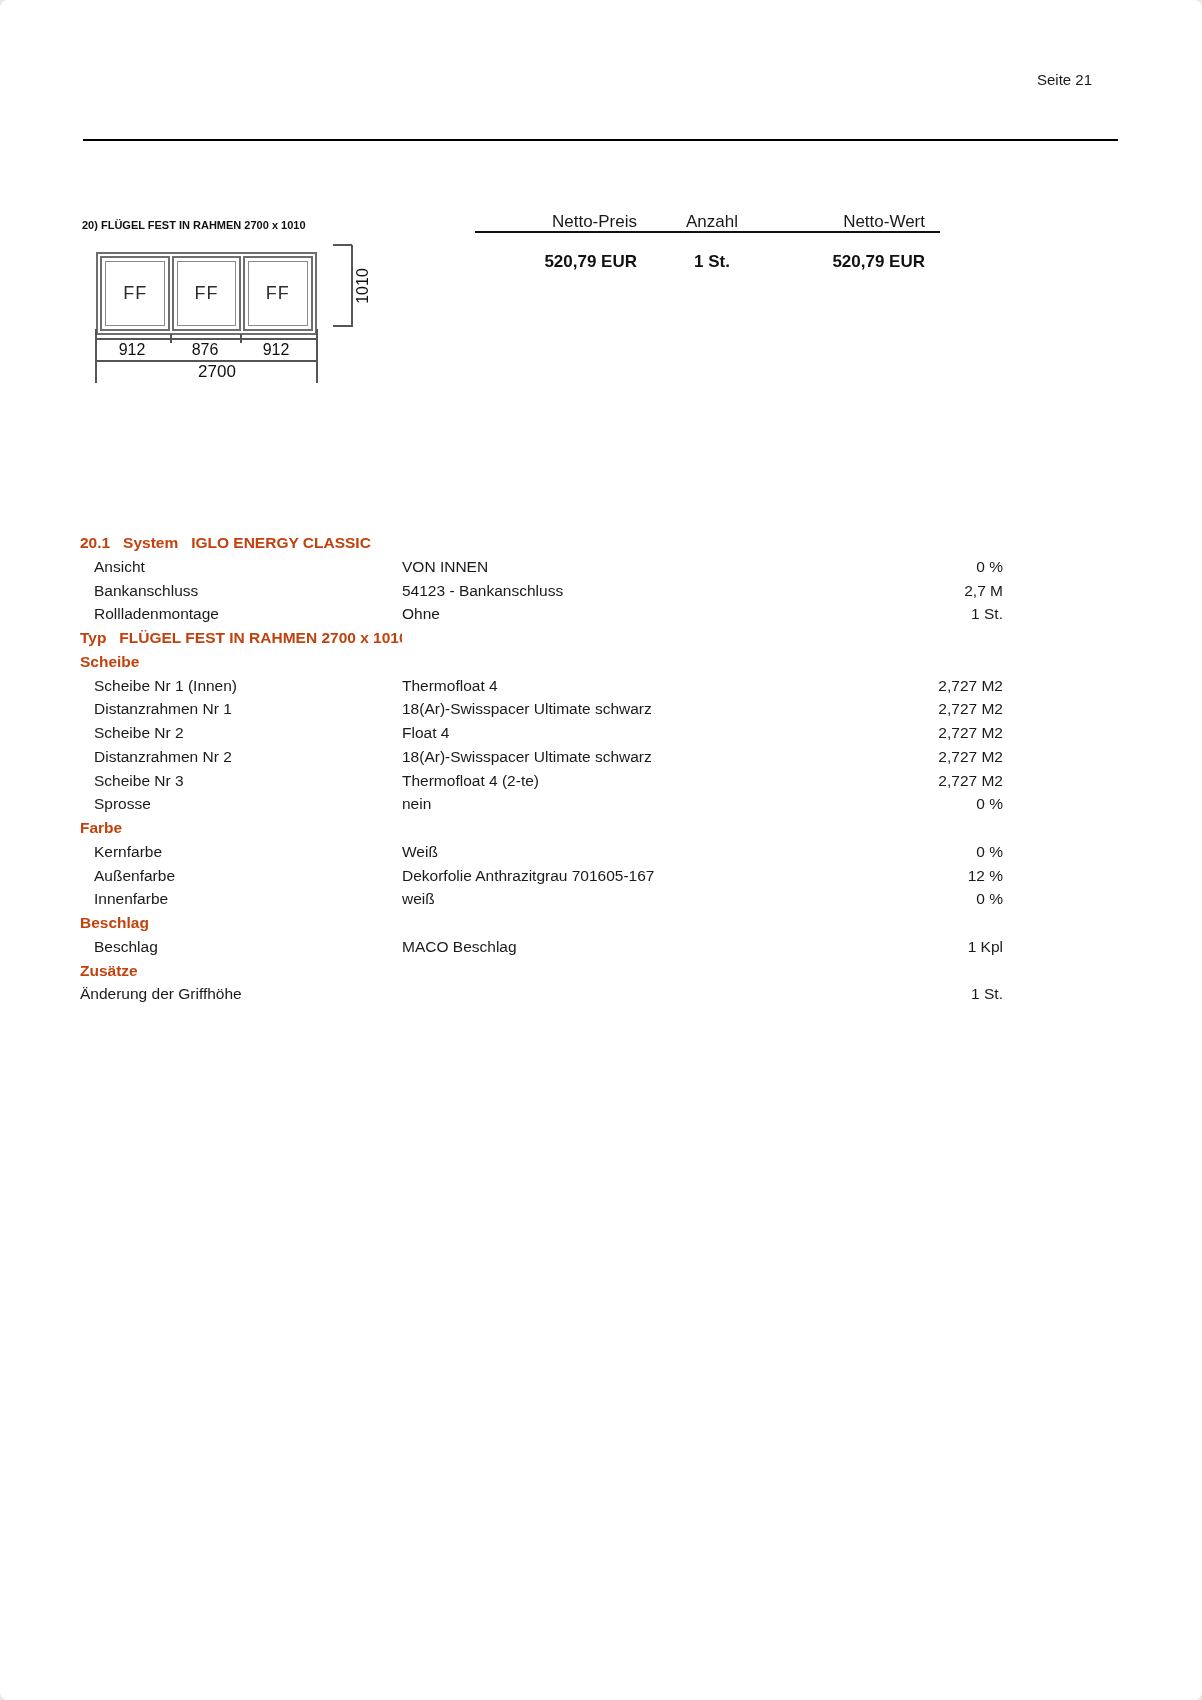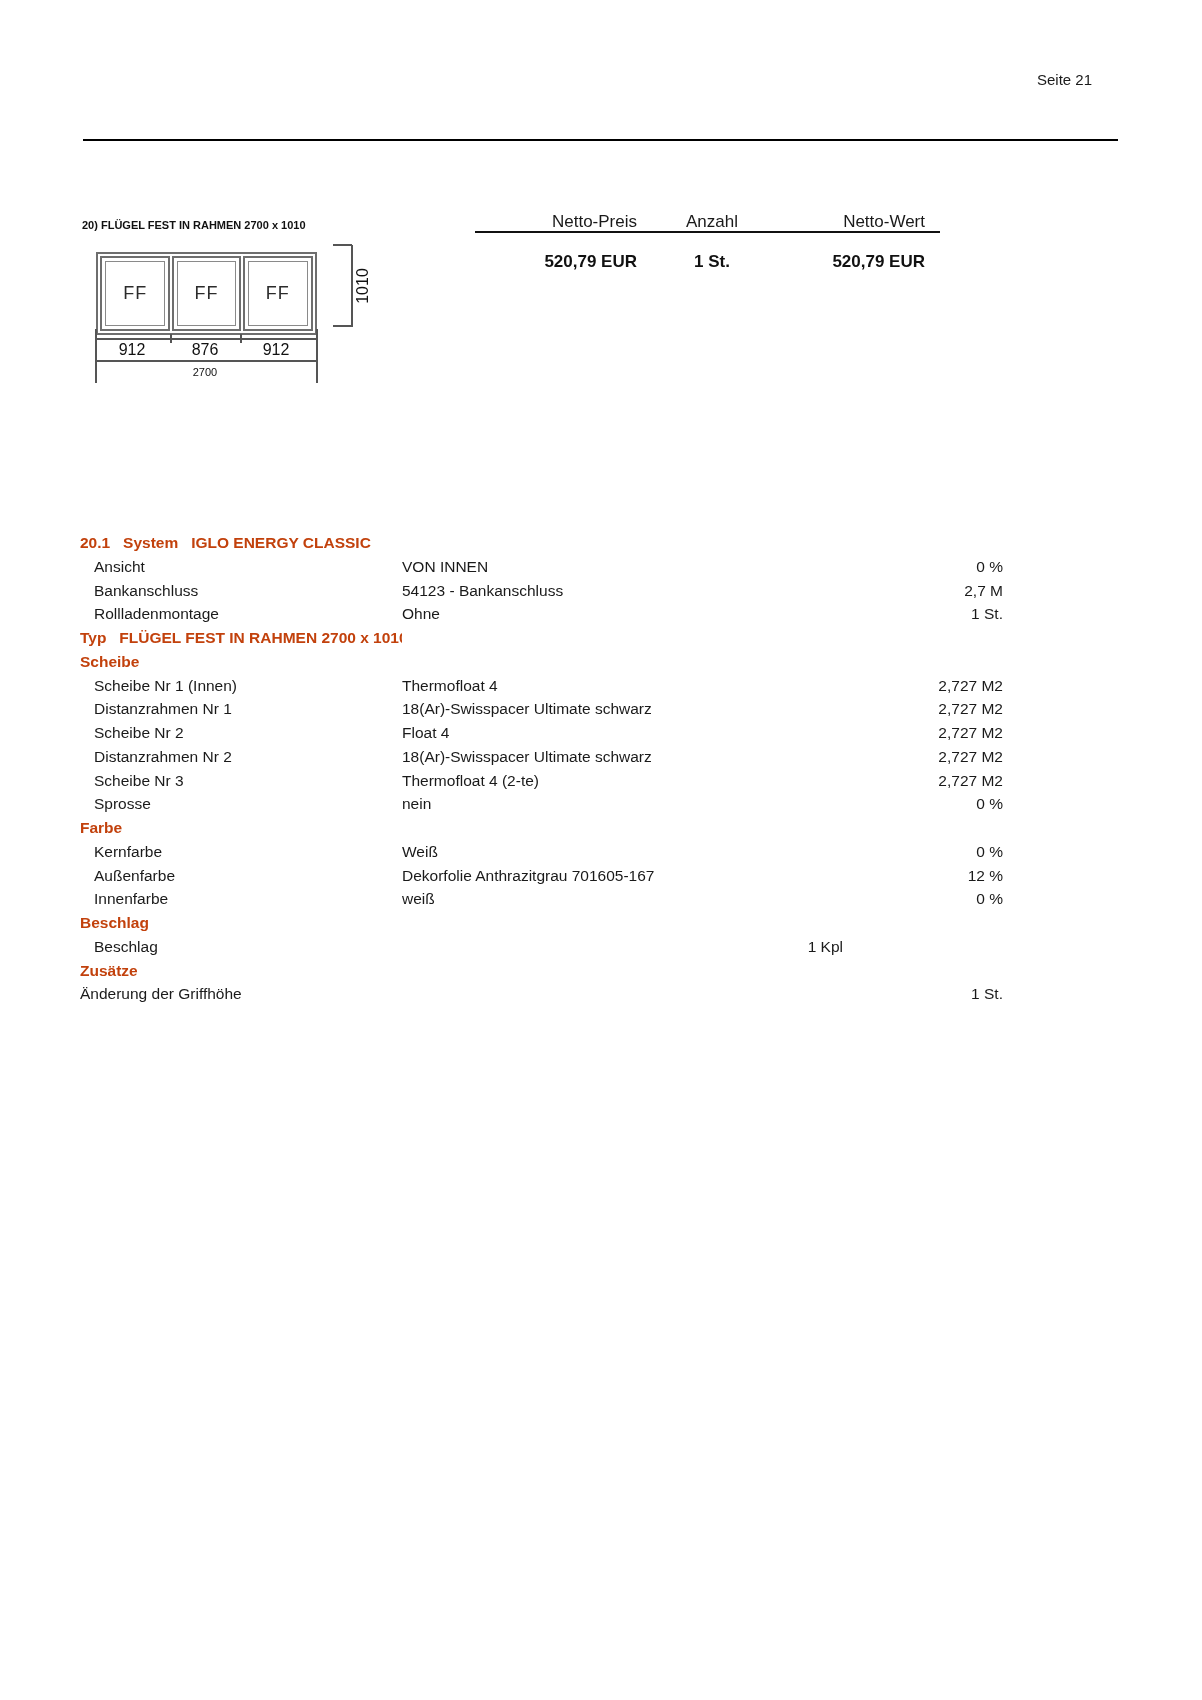--- a/index.html
+++ b/index.html
@@ -1,17 +1,17 @@
 <!DOCTYPE html>
 <html><head>
 <meta charset="utf-8">
 <style>
   html,body{margin:0;padding:0;background:#e8e8e8;}
   .page{position:relative;width:1202px;height:1700px;background:#ffffff;margin:0 auto;
-        font-family:"Liberation Sans","DejaVu Sans",sans-serif;color:#1a1a1a;overflow:hidden;}
+        font-family:"Liberation Sans","DejaVu Sans",sans-serif;color:#1a1a1a;overflow:hidden;border-radius:8px;}
 
   .page-number{position:absolute;left:1037px;top:71px;font-size:15px;color:#1a1a1a;}
   .top-rule{position:absolute;left:83px;top:139px;width:1035px;height:2px;background:#000;}
 
   .item-title{position:absolute;left:82px;top:219px;font-size:11px;font-weight:700;color:#111;white-space:pre;}
 
   
   .price-table{position:absolute;left:475px;top:214px;width:465px;font-size:17px;color:#1a1a1a;}
   .price-head{display:grid;grid-template-columns:162px 150px 153px;line-height:16px;padding-bottom:1px;border-bottom:2px solid #111;}
   .price-vals{display:grid;grid-template-columns:162px 150px 153px;font-weight:700;margin-top:20px;line-height:18px;color:#111;}
@@ -34,21 +34,21 @@
   .dim-ext-l{left:95px;top:329px;width:1.5px;height:54px;}
   .dim-ext-r{left:316px;top:329px;width:1.5px;height:54px;}
   .dim-hline1{left:95px;top:338px;width:222px;height:1.5px;}
   .dim-hline2{left:95px;top:360px;width:222px;height:1.5px;}
   .dim-tick-a{left:170px;top:334px;width:1.5px;height:9px;}
   .dim-tick-b{left:240px;top:334px;width:1.5px;height:9px;}
 
   .dim-label{position:absolute;font-size:16px;color:#111;text-align:center;}
   .wlabel{top:340px;width:60px;height:36px;line-height:20px;background:#fff;}
   .wl-1{left:102px;} .wl-2{left:175px;} .wl-3{left:246px;}
-  .tlabel{left:172px;top:362px;width:66px;height:20px;line-height:20px;font-size:11px;}
+  .tlabel{left:184px;top:362px;width:66px;height:20px;line-height:20px;font-size:17px;}
   .hlabel{left:333px;top:256px;width:60px;height:60px;display:flex;align-items:center;justify-content:center;
           transform:rotate(-90deg);}
 
   
   .specs{position:absolute;left:80px;top:531px;width:923px;font-size:15.5px;color:#1a1a1a;}
   .spec-row{display:grid;grid-template-columns:322px 441px 160px;height:23.75px;line-height:23.75px;}
   .spec-row.header{font-weight:700;color:#c2410c;}
   .spec-row.indent .spec-label{padding-left:14px;}
   .spec-label{white-space:pre;overflow:hidden;}
   .spec-value{white-space:pre;overflow:hidden;}
@@ -203,20 +203,21 @@
     </div>
 
     <div class="spec-row header">
       <span class="spec-label">Beschlag</span>
       <span class="spec-value"></span>
       <span class="spec-amount"></span>
     </div>
 
     <div class="spec-row indent">
       <span class="spec-label">Beschlag</span>
+      <span class="spec-value">MACO Beschlag</span>
       <span class="spec-amount">1 Kpl</span>
     </div>
 
     <div class="spec-row header">
       <span class="spec-label">Zusätze</span>
       <span class="spec-value"></span>
       <span class="spec-amount"></span>
     </div>
 
     <div class="spec-row">

